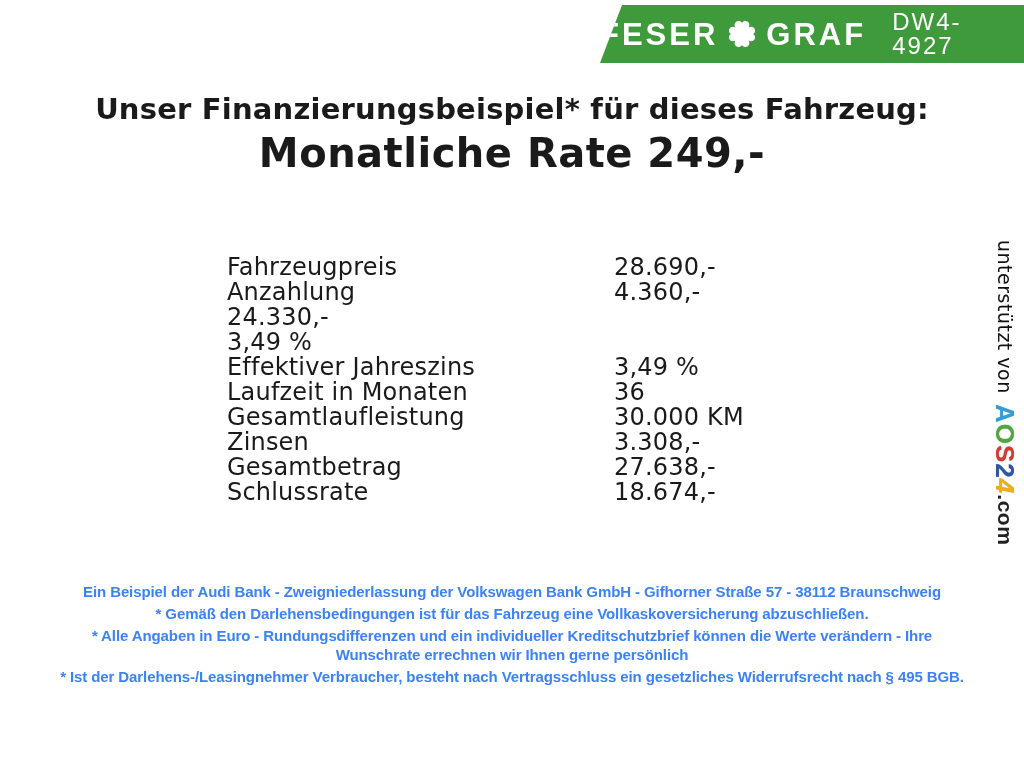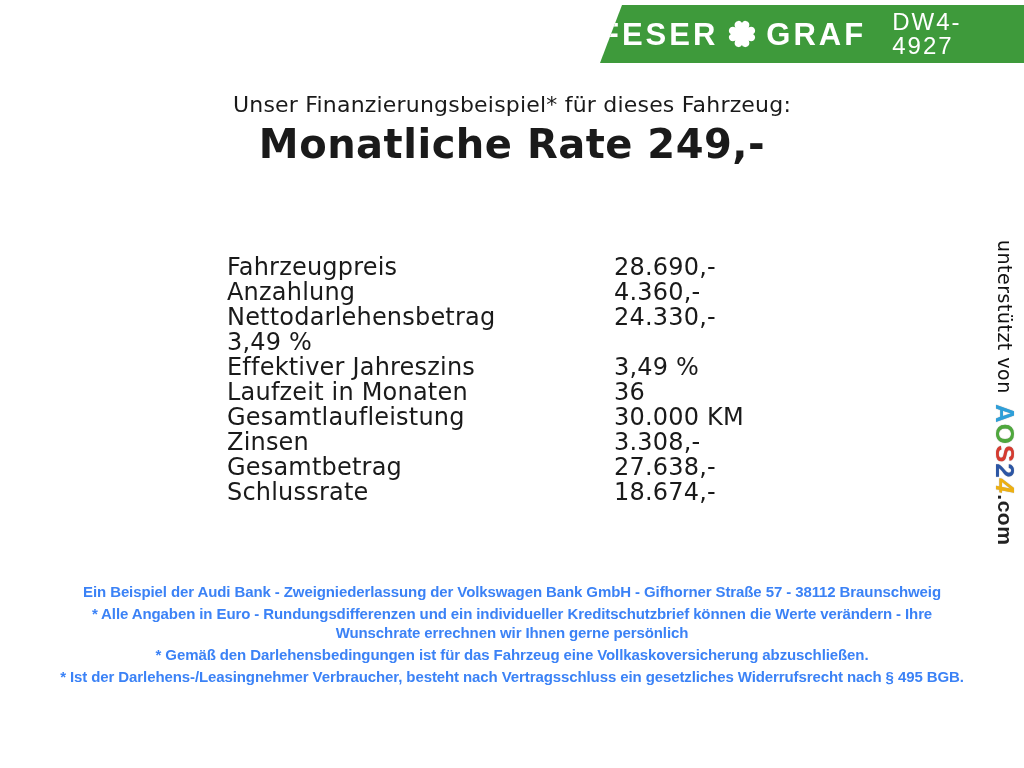--- a/index.html
+++ b/index.html
@@ -47,22 +47,22 @@
 
   
   .title-block {
     position: absolute;
     top: 92px;
     left: 0;
     width: 1024px;
     text-align: center;
   }
   .title-main {
-    font-size: 22px;
-    font-weight: 400;
+    font-size: 29px;
+    font-weight: 700;
     letter-spacing: 0.2px;
   }
   .title-sub {
     margin-top: 4px;
     font-size: 40px;
     font-weight: 700;
     letter-spacing: 0.5px;
   }
 
   
@@ -157,21 +157,20 @@
 <div class="fin-table">
     <div class="fin-row">
       <div class="fin-label">Fahrzeugpreis</div>
       <div class="fin-value">28.690,-</div>
     </div>
     <div class="fin-row">
       <div class="fin-label">Anzahlung</div>
       <div class="fin-value">4.360,-</div>
     </div>
     <div class="fin-row">
-      <div class="fin-label">Nettodarlehensbetrag</div>
       <div class="fin-value">24.330,-</div>
     </div>
     <div class="fin-row">
       <div class="fin-value">3,49 %</div>
     </div>
     <div class="fin-row">
       <div class="fin-label">Effektiver Jahreszins</div>
       <div class="fin-value">3,49 %</div>
     </div>
     <div class="fin-row">
@@ -196,16 +195,16 @@
     </div>
   </div>
 
 <div class="side-strip">
   <span class="side-text">unterstützt von</span>
   <span class="side-logo"><span id="logo-letters"><span class="logo-letter" style="color: rgb(46, 159, 217);">A</span><span class="logo-letter" style="color: rgb(79, 168, 61);">O</span><span class="logo-letter" style="color: rgb(214, 59, 48);">S</span><span class="logo-letter" style="color: rgb(44, 86, 165);">2</span><span class="logo-letter" style="color: rgb(237, 176, 18);">4</span></span><span class="side-logo-suffix">.com</span></span>
 </div>
 
 <div class="footer">
     <p>Ein Beispiel der Audi Bank - Zweigniederlassung der Volkswagen Bank GmbH - Gifhorner Straße 57 - 38112 Braunschweig</p>
+    <p>* Gemäß den Darlehensbedingungen ist für das Fahrzeug eine Vollkaskoversicherung abzuschließen.</p>
     <p>* Alle Angaben in Euro - Rundungsdifferenzen und ein individueller Kreditschutzbrief können die Werte verändern - Ihre Wunschrate errechnen wir Ihnen gerne persönlich</p>
-    <p>* Gemäß den Darlehensbedingungen ist für das Fahrzeug eine Vollkaskoversicherung abzuschließen.</p>
     <p>* Ist der Darlehens-/Leasingnehmer Verbraucher, besteht nach Vertragsschluss ein gesetzliches Widerrufsrecht nach § 495 BGB.</p>
   </div>
 
 </body></html>

